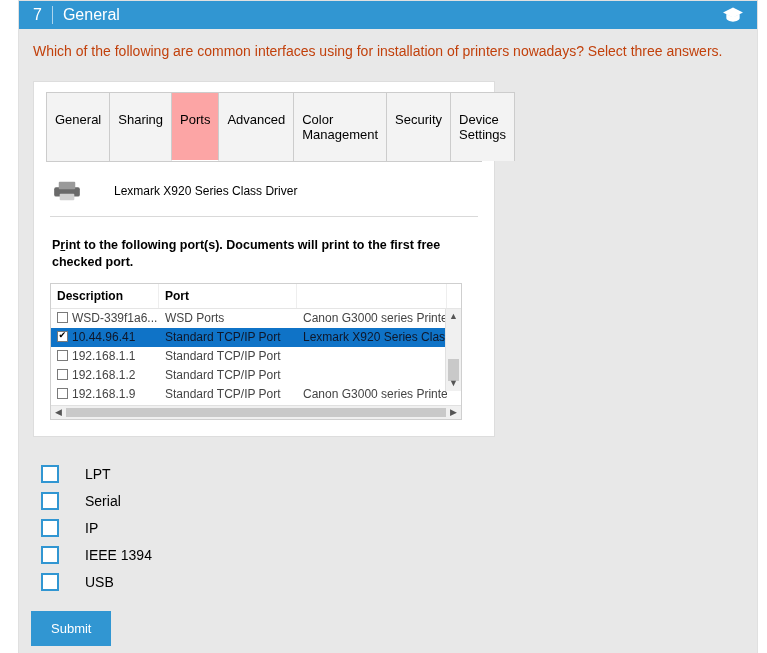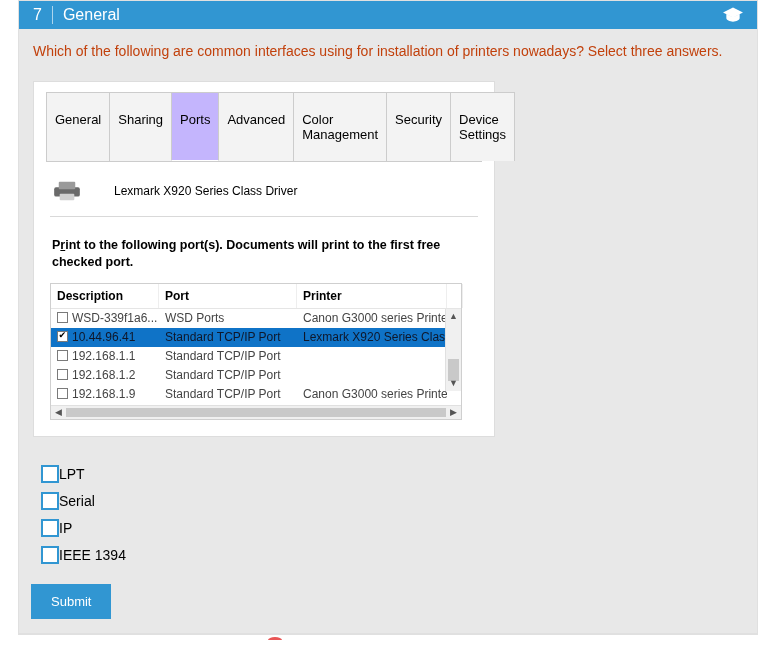--- a/index.html
+++ b/index.html
@@ -51,21 +51,21 @@
     .tab {
       padding: 19px 8px;
       border: 1px solid #ccc;
       border-bottom: none;
       background: #f3f3f3;
       margin-right: -1px;
       font-size: 13px;
       cursor: pointer;
     }
     .tab.active {
-      background: #c4b5fd;
+      background: #fca5a5;
       border-bottom: 1px solid #fff;
       position: relative;
       z-index: 1;
     }
     .dlg-body { padding: 10px 4px 4px 4px; }
     .printer-row { display: flex; align-items: center; gap: 32px; padding: 8px 0 14px 2px; border-bottom: 1px solid #d9d9d9; }
     .printer-icon { width: 30px; height: 22px; }
     .printer-name { font-size: 12px; }
     .prompt-text { margin: 20px 0 12px 2px; font-size: 12.5px; font-weight: 600; line-height: 1.35; }
     .ports-grid {
@@ -133,21 +133,21 @@
     .grid-scroll-h {
       height: 14px;
       background: #f0f0f0;
       border-top: 1px solid #e0e0e0;
       position: relative;
       display:flex; justify-content:space-between; align-items:center;
     }
     .scroll-left, .scroll-right { width:15px; text-align:center; font-size:9px; color:#555; cursor:pointer; }
     .scroll-thumb-h { position:absolute; top:2px; bottom:2px; left:15px; width:380px; background:#c9c9c9; }
     .answers { margin: 28px 0 20px 8px; }
-    .answer-row { display:flex; align-items:center; gap:0; margin: 9px 0; }
+    .answer-row { display:flex; align-items:center; gap:26px; margin: 9px 0; }
     .answer-chk {
       width: 18px; height: 18px;
       border: 2px solid #3196d2;
       cursor: pointer;
       background:#fff;
     }
     .answer-label { font-size: 14px; }
     .submit-btn {
       background: #3196d2;
       color: #fff;
@@ -203,21 +203,20 @@
             </svg>
             <span class="printer-name">Lexmark X920 Series Class Driver</span>
           </div>
           <div class="prompt-text">
             <span>P</span><span style="text-decoration:underline">r</span><span>int to the following port(s). Documents will print to the first free<br>checked port.</span>
           </div>
           <div class="ports-grid">
             <div class="grid-head">
               <div>Description</div>
               <div>Port</div>
-              <div>Printer</div>
               <div></div>
             </div>
             <div class="grid-rows-wrap">
               <div class="grid-rows" id="grid-rows">
                   <div class="grid-row">
                     <div><span class="chk"></span><span>WSD-339f1a6...</span></div>
                     <div>WSD Ports</div>
                     <div>Canon G3000 series Printer</div>
                     <div></div>
                   </div>
@@ -278,20 +277,24 @@
           <div class="answer-label">Serial</div>
         </div>
         <div class="answer-row">
           <div class="answer-chk"></div>
           <div class="answer-label">IP</div>
         </div>
         <div class="answer-row">
           <div class="answer-chk"></div>
           <div class="answer-label">IEEE 1394</div>
         </div>
+        <div class="answer-row">
+          <div class="answer-chk"></div>
+          <div class="answer-label">USB</div>
+        </div>
       </div>
 
     <button class="submit-btn">Submit</button>
   </div>
 </div>
 <div class="bottom-strip">
   <div class="red-dot"></div>
 </div>
 
 </body></html>

